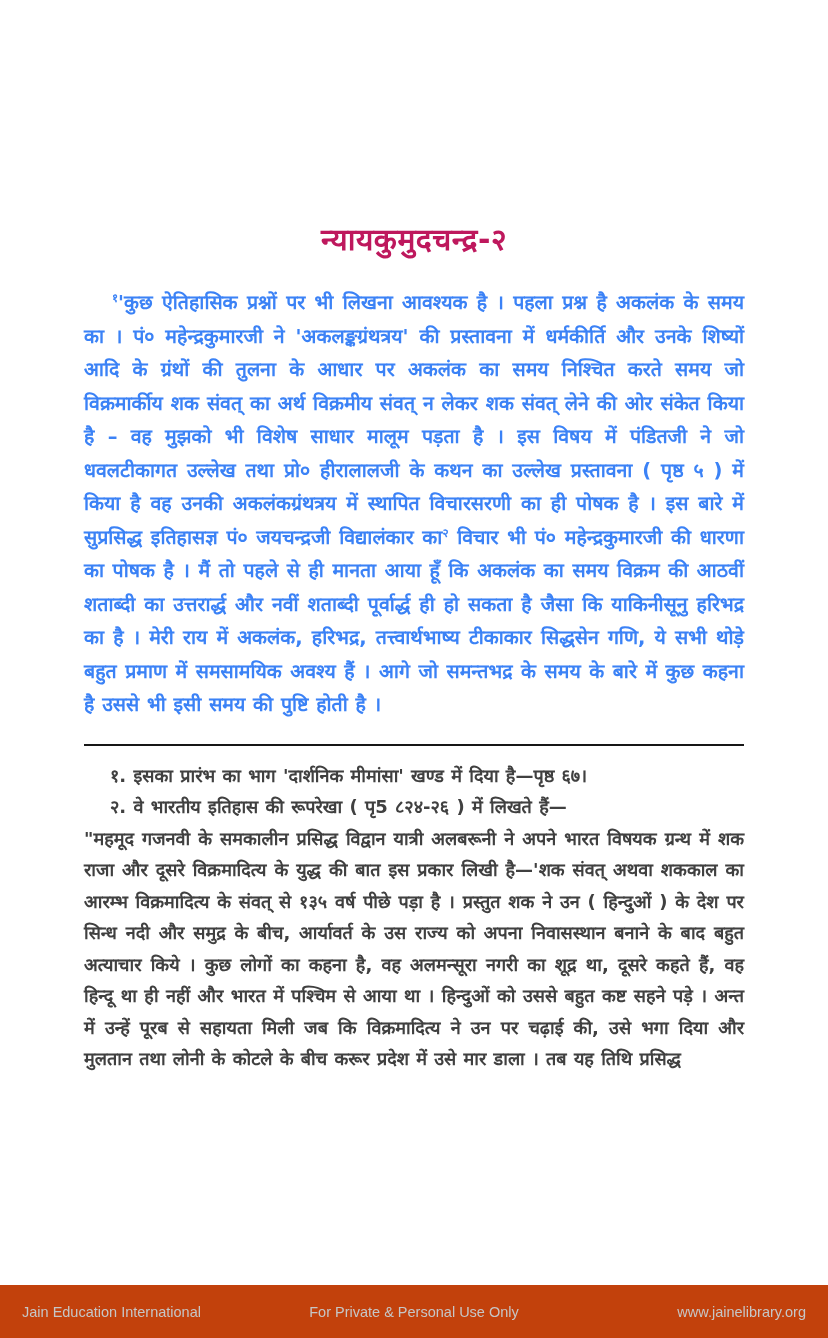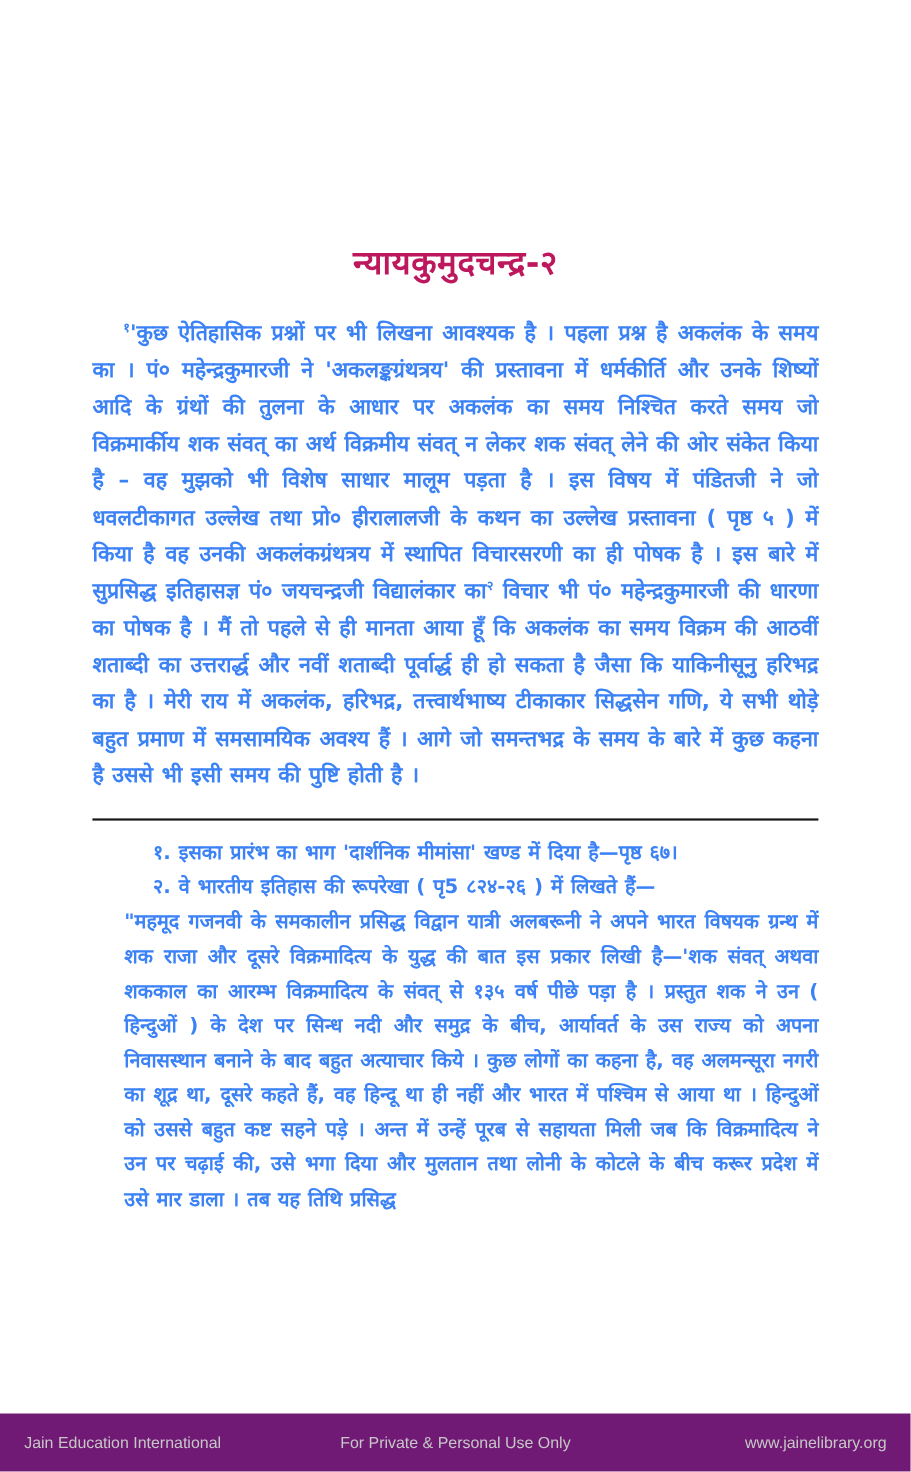--- a/index.html
+++ b/index.html
@@ -67,45 +67,44 @@
     border: 0;
     border-top: 2.5px solid #171717;
     width: 100%;
   }
 
   .footnotes {
     margin-top: 14px;
     font-family: "DejaVu Sans", sans-serif;
     font-size: 18px;
     font-weight: 700;
-    color: #3b82f6;
+    color: #404040;
     line-height: 31.5px;
     text-align: justify;
     text-justify: inter-word;
     word-spacing: 1px;
-    margin-left: 29px;
   }
   .footnote {
     margin: 0;
   }
   .footnote .fn-indent {
     display: inline-block;
     width: 26px;
   }
 
   
   .page-footer {
     position: absolute;
     left: 0;
     right: 0;
     bottom: 0;
     height: 53px;
     display: flex;
     align-items: center;
-    background: #701a75;
+    background: #c2410c;
   }
   .page-footer .footer-cell {
     font-family: "Liberation Sans", sans-serif;
     font-size: 14.5px;
     font-weight: 400;
     color: #c6c6c6;
     white-space: nowrap;
   }
   .footer-left   { position: absolute; left: 22px;  }
   .footer-center { position: absolute; left: 50%; transform: translateX(-50%); }

